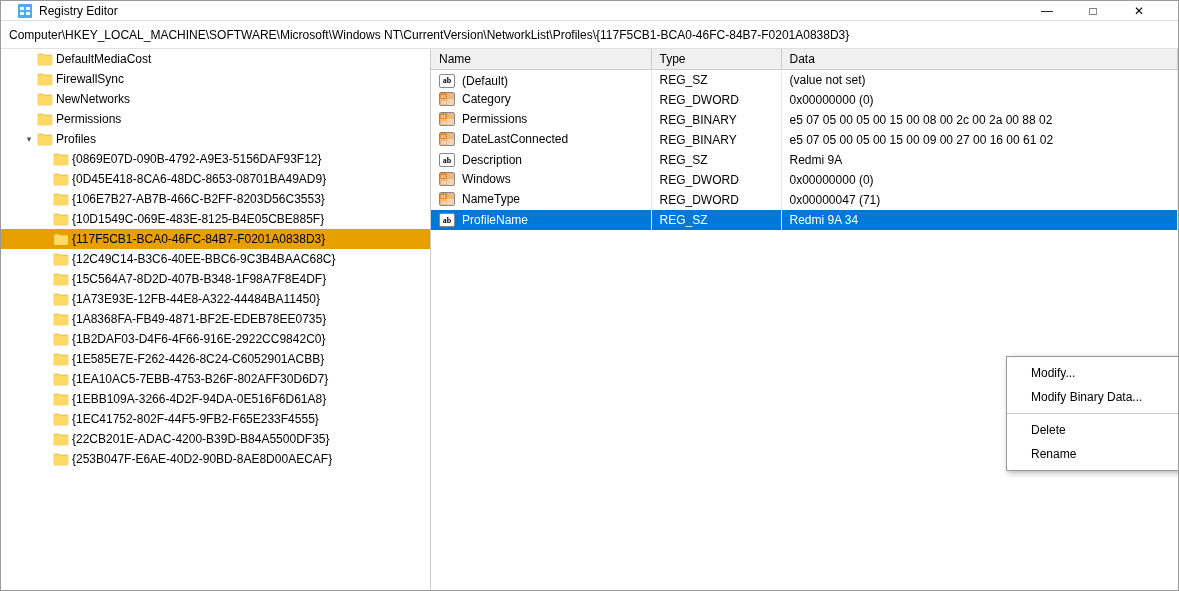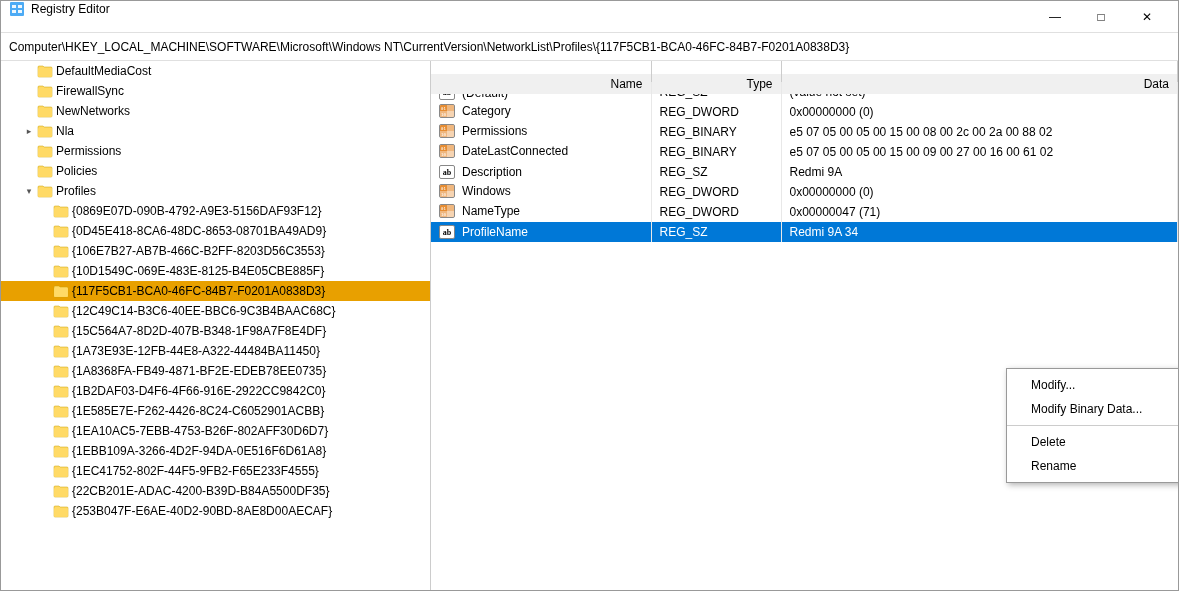--- a/index.html
+++ b/index.html
@@ -15,25 +15,25 @@
       width: 1179px;
       height: 591px;
       background: #fff;
       border: 1px solid #999;
       display: flex;
       flex-direction: column;
     }
     
     .title-bar {
       background: #fff;
-      height: 32px;
-      display: flex;
-      align-items: flex-start;
+      height: 20px;
+      display: flex;
+      align-items: center;
       justify-content: space-between;
-      padding: 0 8px;
+      padding: 0 16px;
       border-bottom: 1px solid #e0e0e0;
       flex-shrink: 0;
     }
     .title-bar-left {
       display: flex;
       align-items: center;
       gap: 6px;
     }
     .title-bar-icon {
       width: 16px;
@@ -143,24 +143,24 @@
     .reg-table {
       width: 100%;
       border-collapse: collapse;
       font-size: 12px;
     }
     .reg-table thead th {
       background: #f0f0f0;
       border-right: 1px solid #ccc;
       border-bottom: 1px solid #ccc;
       padding: 3px 8px;
-      text-align: right;
+      text-align: left;
       font-weight: normal;
       position: sticky;
-      top: 13px;
+      top: 0;
     }
     .reg-table tbody tr {
       height: 20px;
     }
     .reg-table tbody tr.selected { background: #0078d7; color: #fff; }
     .reg-table td {
       padding: 1px 8px;
       border-right: 1px solid #e8e8e8;
       white-space: nowrap;
       overflow: hidden;
@@ -262,50 +262,28 @@
           <span style="display: inline-flex; align-items: center; margin-right: 3px;">
             <svg width="16" height="14" viewBox="0 0 16 14" fill="none" xmlns="http://www.w3.org/2000/svg">
     <path d="M1 3 Q1 2 2 2 L6 2 L7 3 L14 3 Q15 3 15 4 L15 12 Q15 13 14 13 L2 13 Q1 13 1 12 Z" fill="#ffd966" stroke="#c8a000" stroke-width="0.5"></path>
     <rect x="1" y="4" width="14" height="9" rx="1" fill="#ffd966" opacity="0.9"></rect>
   </svg>
           </span>
           <span class="tree-label">NewNetworks</span>
         </div>
         <div class="tree-item">
           <span class="tree-indent" style="width: 20px;"></span>
-          <span class="tree-arrow collapsed"></span>
-          <span style="display: inline-flex; align-items: center; margin-right: 3px;">
-            <svg width="16" height="14" viewBox="0 0 16 14" fill="none" xmlns="http://www.w3.org/2000/svg">
-    <path d="M1 3 Q1 2 2 2 L6 2 L7 3 L14 3 Q15 3 15 4 L15 12 Q15 13 14 13 L2 13 Q1 13 1 12 Z" fill="#ffd966" stroke="#c8a000" stroke-width="0.5"></path>
-    <rect x="1" y="4" width="14" height="9" rx="1" fill="#ffd966" opacity="0.9"></rect>
-  </svg>
-          </span>
-          <span class="tree-label">Nla</span>
-        </div>
-        <div class="tree-item">
-          <span class="tree-indent" style="width: 20px;"></span>
           <span class="tree-arrow none"></span>
           <span style="display: inline-flex; align-items: center; margin-right: 3px;">
             <svg width="16" height="14" viewBox="0 0 16 14" fill="none" xmlns="http://www.w3.org/2000/svg">
     <path d="M1 3 Q1 2 2 2 L6 2 L7 3 L14 3 Q15 3 15 4 L15 12 Q15 13 14 13 L2 13 Q1 13 1 12 Z" fill="#ffd966" stroke="#c8a000" stroke-width="0.5"></path>
     <rect x="1" y="4" width="14" height="9" rx="1" fill="#ffd966" opacity="0.9"></rect>
   </svg>
           </span>
           <span class="tree-label">Permissions</span>
-        </div>
-        <div class="tree-item">
-          <span class="tree-indent" style="width: 20px;"></span>
-          <span class="tree-arrow none"></span>
-          <span style="display: inline-flex; align-items: center; margin-right: 3px;">
-            <svg width="16" height="14" viewBox="0 0 16 14" fill="none" xmlns="http://www.w3.org/2000/svg">
-    <path d="M1 3 Q1 2 2 2 L6 2 L7 3 L14 3 Q15 3 15 4 L15 12 Q15 13 14 13 L2 13 Q1 13 1 12 Z" fill="#ffd966" stroke="#c8a000" stroke-width="0.5"></path>
-    <rect x="1" y="4" width="14" height="9" rx="1" fill="#ffd966" opacity="0.9"></rect>
-  </svg>
-          </span>
-          <span class="tree-label">Policies</span>
         </div>
         <div class="tree-item">
           <span class="tree-indent" style="width: 20px;"></span>
           <span class="tree-arrow expanded"></span>
           <span style="display: inline-flex; align-items: center; margin-right: 3px;">
             <svg width="16" height="14" viewBox="0 0 16 14" fill="none" xmlns="http://www.w3.org/2000/svg">
     <path d="M1 3 Q1 2 2 2 L6 2 L7 3 L14 3 Q15 3 15 4 L15 12 Q15 13 14 13 L2 13 Q1 13 1 12 Z" fill="#ffd966" stroke="#c8a000" stroke-width="0.5"></path>
     <rect x="1" y="4" width="14" height="9" rx="1" fill="#ffd966" opacity="0.9"></rect>
   </svg>
           </span>

